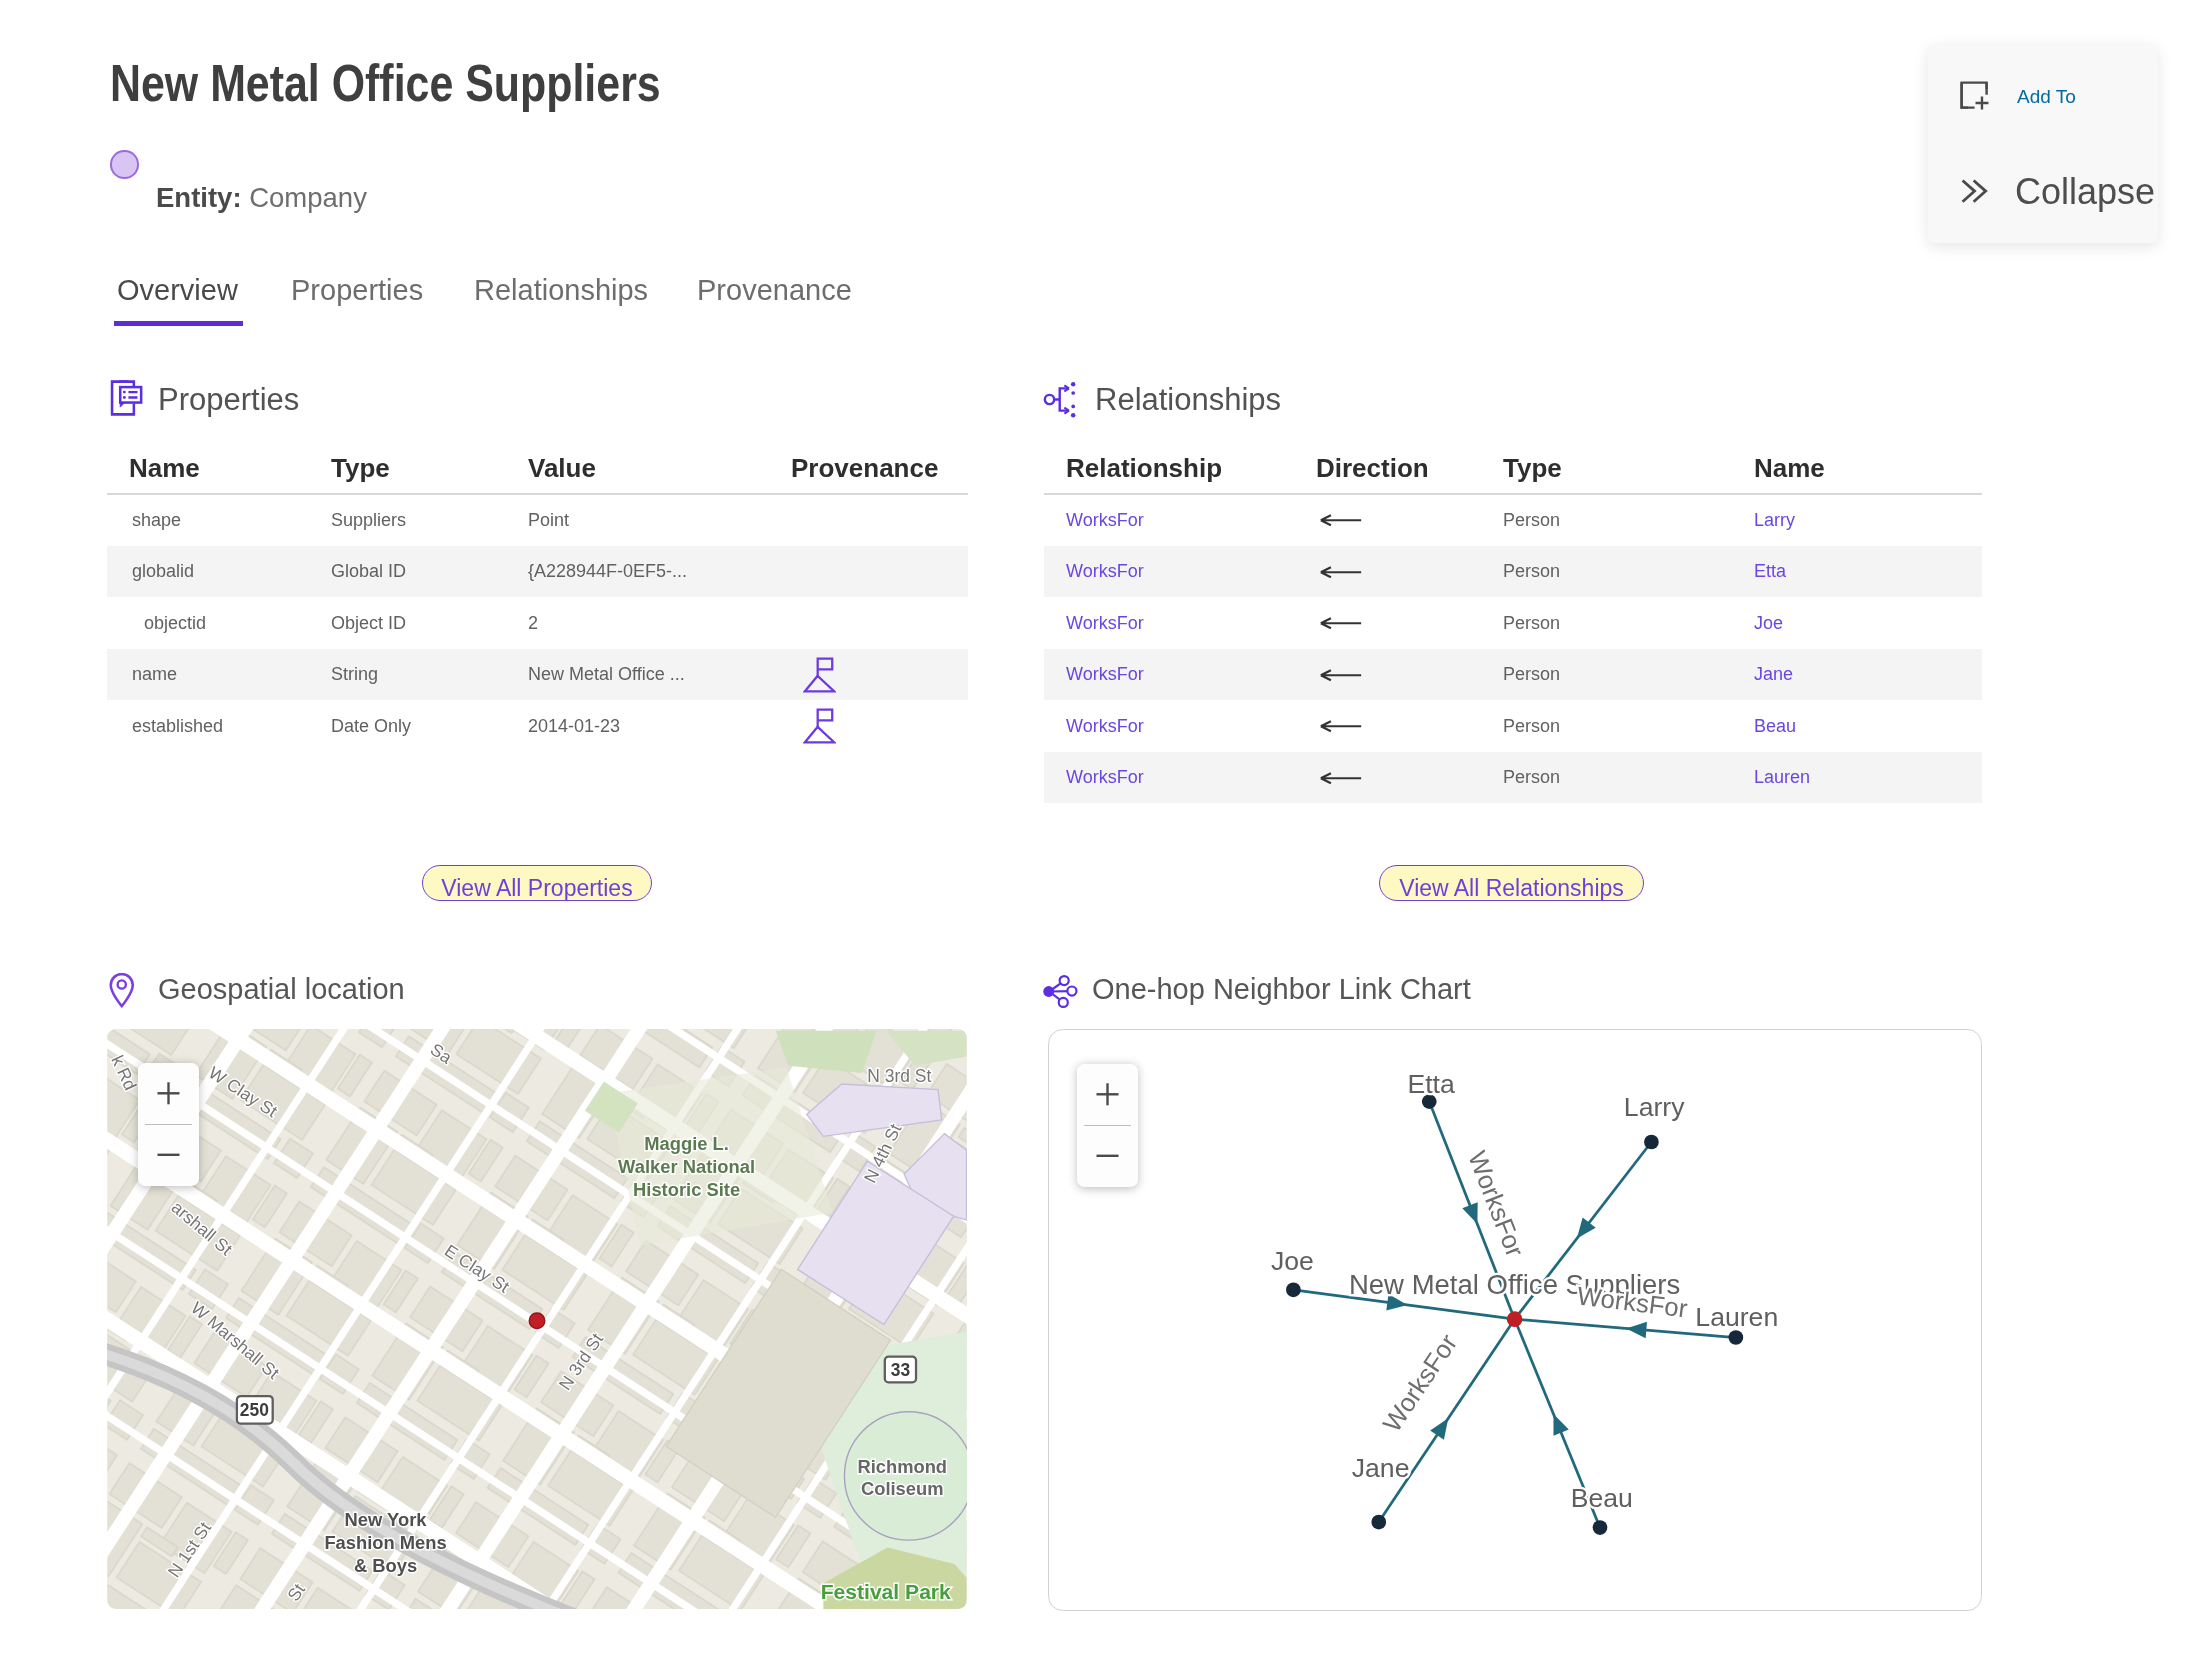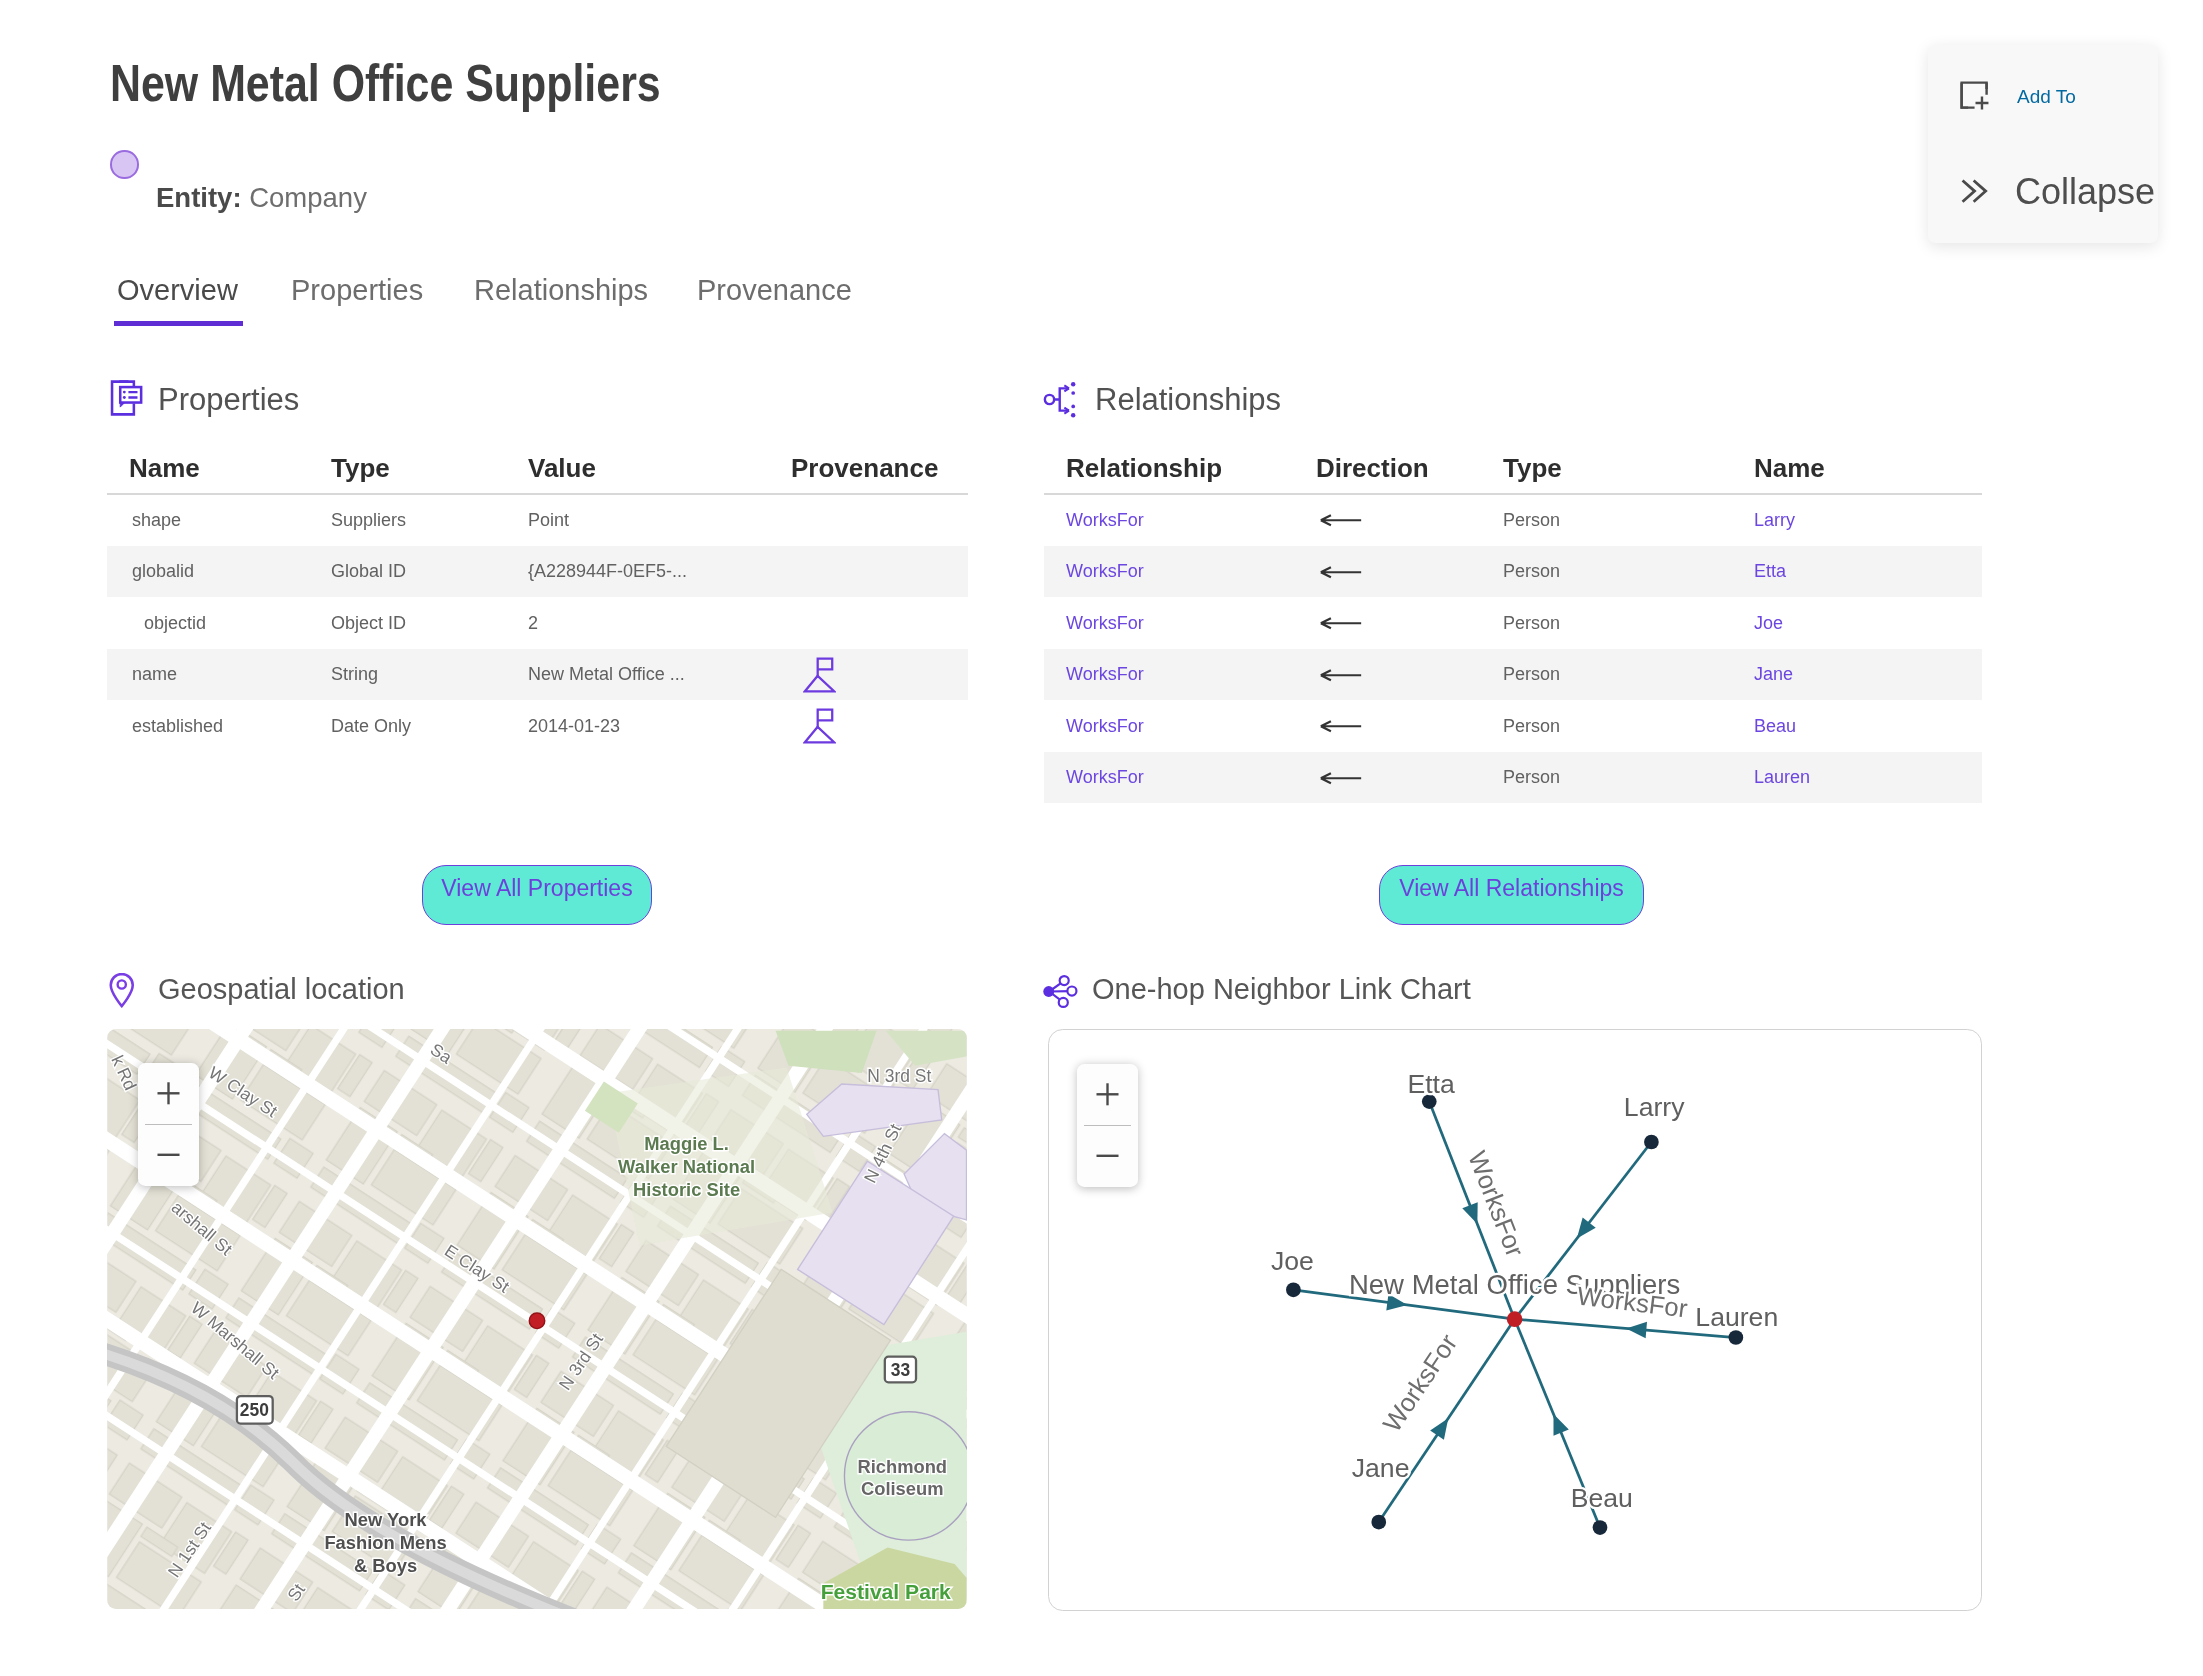--- a/index.html
+++ b/index.html
@@ -5,22 +5,22 @@
   html,body{margin:0;padding:0;background:#ffffff;}
   *{box-sizing:border-box;}
   #page{position:relative;width:2204px;height:1677px;background:#fff;overflow:hidden;
     font-family:"Liberation Sans", sans-serif;}
   .abs{position:absolute;}
   .tab{position:absolute;font-size:29px;line-height:29px;color:#6d6d6d;}
   .hdrcell{position:absolute;font-size:26px;line-height:26px;font-weight:bold;color:#2e2e2e;}
   .cell{position:absolute;font-size:18px;line-height:26px;color:#616161;}
   .plink{color:#6b46e0;}
   .stripe{position:absolute;background:#f4f4f4;height:51px;}
-  .pillbtn{position:absolute;height:60px;border:1.8px solid #6d40dc;border-radius:24px;
-    color:#6d40dc;font-size:23px;line-height:44px;text-align:center;background:#5eead4;}
+  .pillbtn{position:absolute;height:36px;border:1.8px solid #6d40dc;border-radius:24px;
+    color:#6d40dc;font-size:23px;line-height:44px;text-align:center;background:#fef9c3;}
   .seclabel{position:absolute;font-size:31px;line-height:31px;color:#525252;}
   .zoomctl{position:absolute;width:61px;height:123px;background:#fdfdfd;border-radius:7.3px;
     box-shadow:0 1.8px 9.2px rgba(0,0,0,0.25);}
   .zoomctl .zdiv{position:absolute;left:7.3px;right:7.3px;top:61px;height:0.9px;background:#bdbdbd;}
 </style>
 </head>
 <body>
 <div id="page">
 
   <div class="abs" style="left:110px;top:57px;font-size:52px;line-height:52px;font-weight:bold;color:#3f3f3f;transform:scaleX(0.825);transform-origin:left top;white-space:nowrap;">New Metal Office Suppliers</div>

